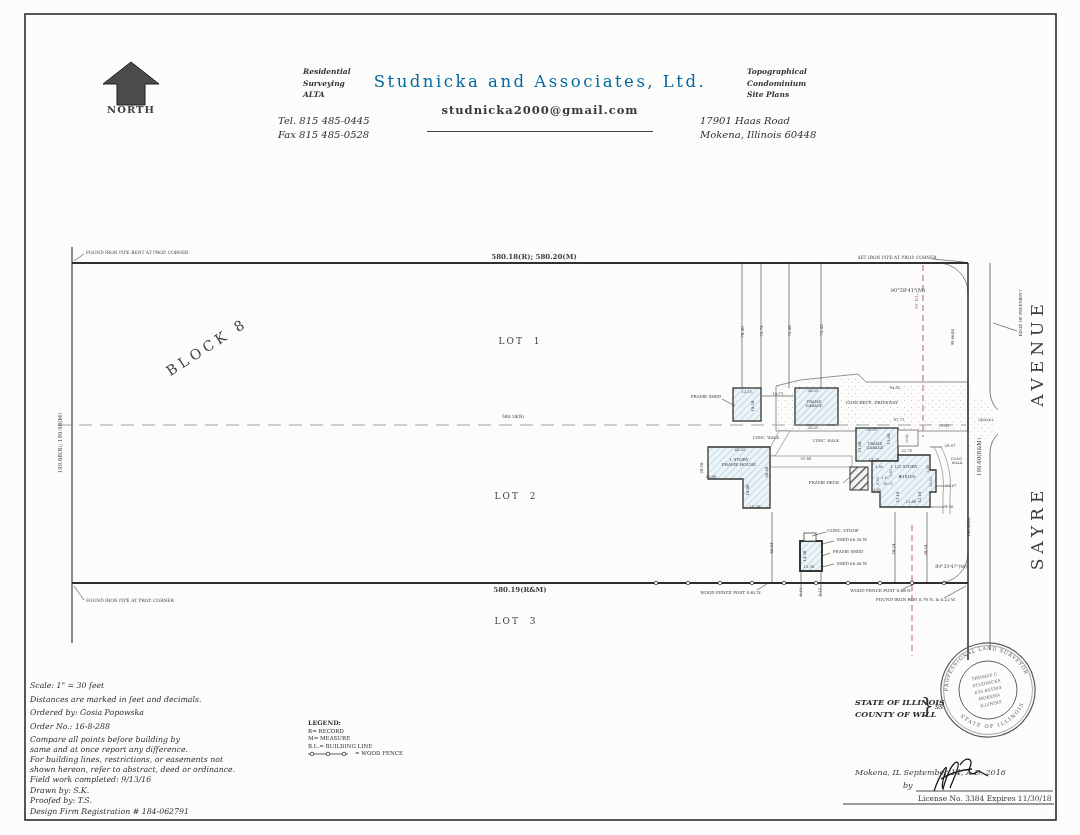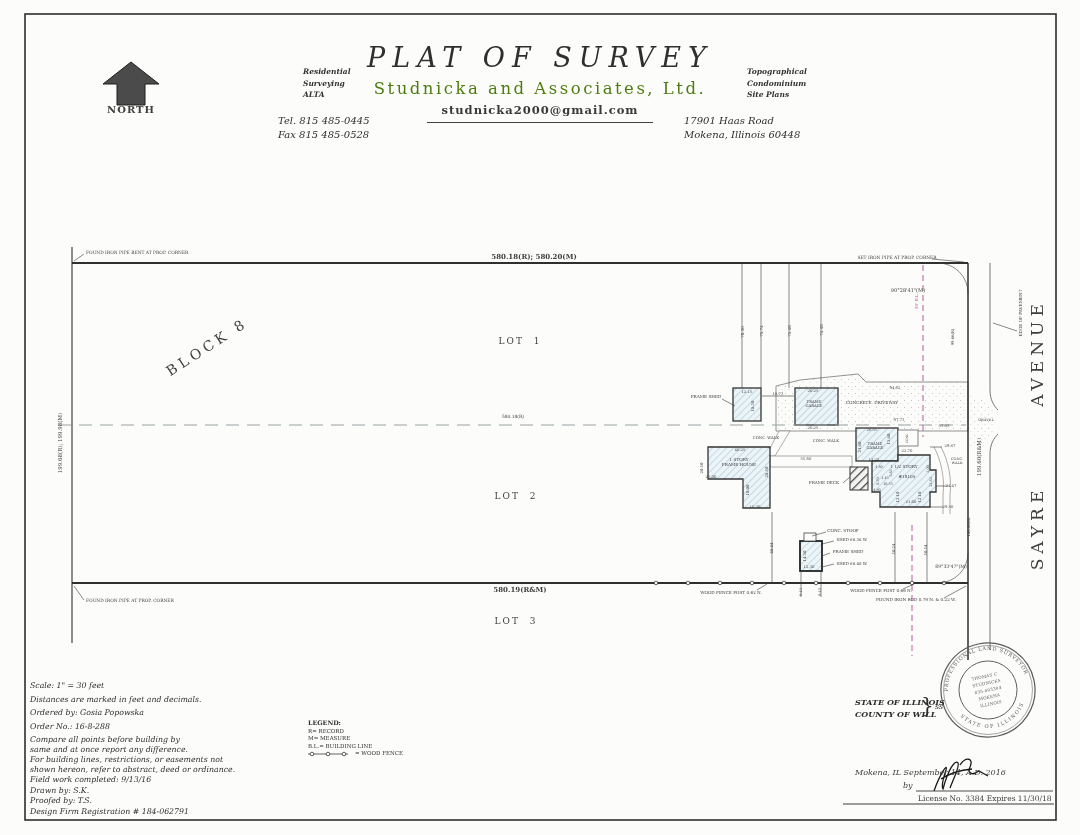--- a/index.html
+++ b/index.html
@@ -7,25 +7,25 @@
         font-family:"DejaVu Serif",serif;color:#3a3a3a;}
   .abs{position:absolute;}
   
   .lbl{position:absolute;font-family:"DejaVu Serif",serif;color:#3e3e3e;white-space:pre;
        text-align:center;line-height:1.18;transform-origin:center;}
   .lbl.b{font-weight:bold;}
   
   .svc{position:absolute;font-style:italic;font-weight:bold;font-size:7.5px;line-height:11.5px;color:#333;}
   .title{position:absolute;left:0;top:42px;width:1080px;text-align:center;font-size:27px;
          font-style:italic;letter-spacing:7px;color:#2f2f2f;}
-  .subtitle{position:absolute;left:0;top:79px;width:1080px;text-align:center;font-size:16.5px;
-            letter-spacing:2.5px;color:#4d7c0f;}
+  .subtitle{position:absolute;left:0;top:72px;width:1080px;text-align:center;font-size:16.5px;
+            letter-spacing:2.5px;color:#0369a1;}
   .emailrow{position:absolute;left:0;top:99px;width:1080px;text-align:center;}
   .emailrow span{display:inline-block;font-weight:bold;font-size:11.5px;letter-spacing:1px;
-            border-bottom:1.2px solid #444;padding:0 14px 5px 14px;}
+            border-bottom:1.2px solid #444;padding:0 14px 14px 14px;}
   .contact{position:absolute;font-style:italic;font-size:10px;line-height:13.5px;color:#2e2e2e;}
   .legal{position:absolute;left:289px;top:151px;width:482px;font-size:7.3px;font-weight:bold;
          line-height:1.55;letter-spacing:.2px;color:#2e2e2e;}
   
   .notes{position:absolute;left:30px;top:681px;width:270px;font-style:italic;font-size:7.8px;color:#2f2f2f;}
   .notes>div{margin-bottom:1px;}
   .notes>div:nth-child(-n+4){margin-bottom:4.5px;}
   .notes>div:nth-child(n+9){margin-bottom:1.6px;font-style:italic;}
   
   .legend{position:absolute;left:308px;top:719px;font-size:5.5px;line-height:7.2px;color:#2f2f2f;}
@@ -165,42 +165,41 @@
         <text x="988" y="698.5">MOKENA</text>
         <text x="988" y="705.5">ILLINOIS</text>
       </g>
     </g>
 
     <path d="M934,791 C940,774 948,762 946,770 C943,779 941,786 943,789 C948,770 955,759 958,763 C960,766 953,780 950,788 M941,779 C950,773 962,770 972,769 M960,765 C966,756 974,758 970,767 C967,773 972,776 979,771 L988,776" fill="none" stroke="#1a1a1a" stroke-width="1.3"></path>
     <line x1="916" y1="791" x2="1053" y2="791" stroke="#3a3a3a" stroke-width=".9"></line>
     <line x1="843" y1="804" x2="1054" y2="804" stroke="#3a3a3a" stroke-width="1"></line>
   </svg>
 
-  <div class="title">PLAT  OF  SURVEY</div>
   <div class="subtitle">Studnicka  and  Associates,  Ltd.</div>
   <div class="emailrow">
     <span>studnicka2000@gmail.com</span>
   </div>
 
   <div class="svc" style="left:303px;top:66px">
     <div>Residential</div>
     <div>Surveying</div>
     <div>ALTA</div>
   </div>
   <div class="svc" style="left:747px;top:66px">
     <div>Topographical</div>
     <div>Condominium</div>
     <div>Site Plans</div>
   </div>
 
   <div class="contact" style="left:278px;top:114px">
     <div>Tel. 815 485-0445</div>
     <div>Fax 815 485-0528</div>
   </div>
-  <div class="contact" style="left:684px;top:114px">
+  <div class="contact" style="left:700px;top:114px">
     <div>17901 Haas Road</div>
     <div>Mokena, Illinois 60448</div>
   </div>
 
 
   <div class="abs" style="left:0;top:0;width:1080px;height:835px;pointer-events:none">
       <div class="lbl b" style="left: 131px; top: 110px; font-size: 10px; letter-spacing: 1px; transform: translate(-50%, -50%);">NORTH</div>
       <div class="lbl" style="left: 86px; top: 253px; font-size: 4.4px; transform: translate(0px, -50%);">FOUND IRON PIPE BENT AT PROP. CORNER</div>
       <div class="lbl b" style="left: 534px; top: 257px; font-size: 7px; transform: translate(-50%, -50%);">580.18(R); 580.20(M)</div>
       <div class="lbl" style="left: 897px; top: 258px; font-size: 4.4px; transform: translate(-50%, -50%);">SET IRON PIPE AT PROP. CORNER</div>

